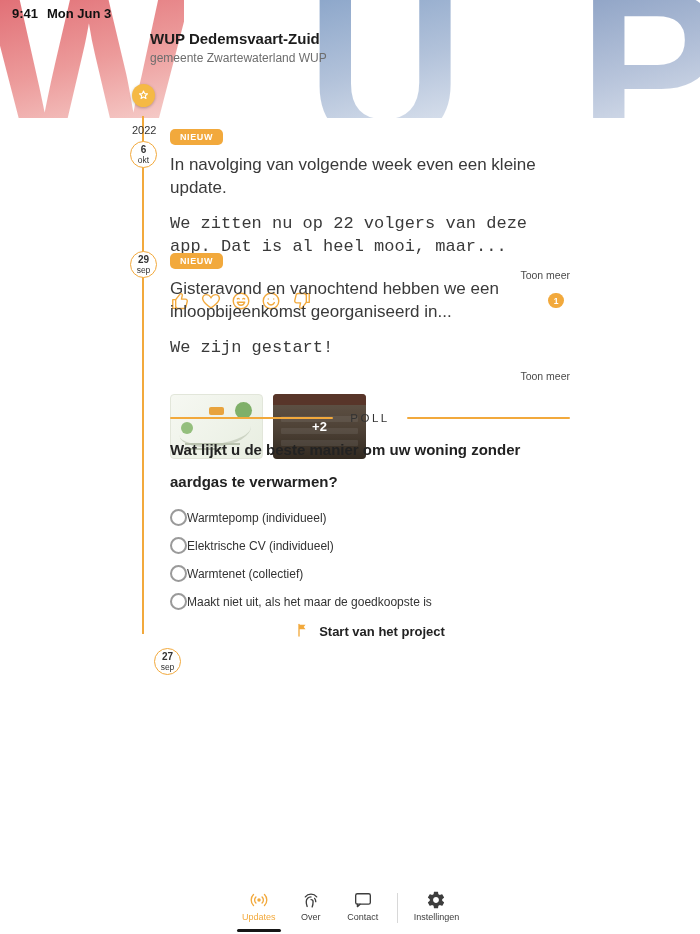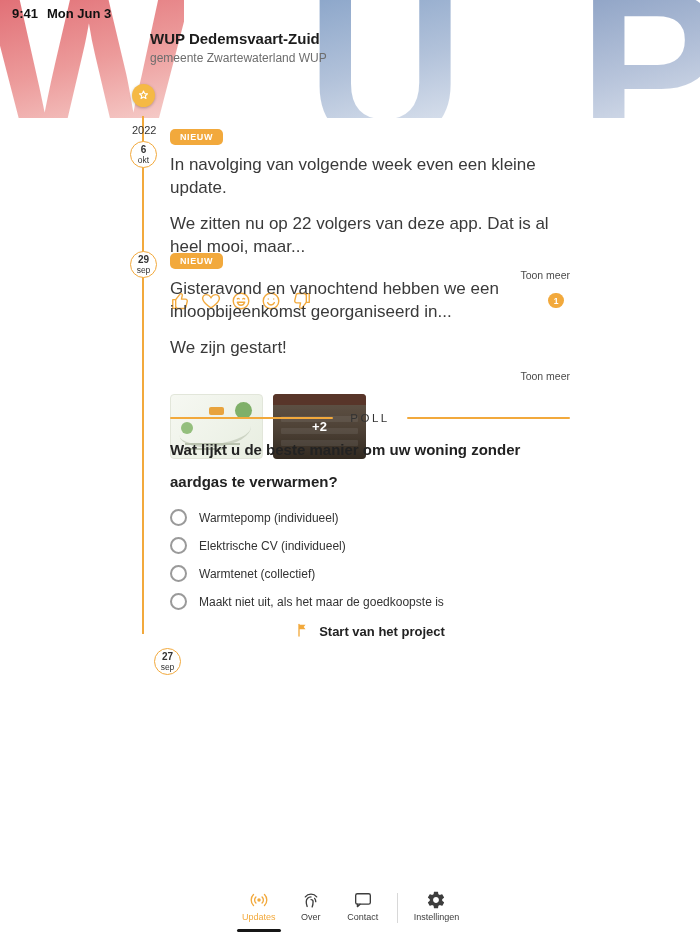--- a/index.html
+++ b/index.html
@@ -36,21 +36,21 @@
   .tl-circle .d { font-size:10px; font-weight:700; color:#333; }
   .tl-circle .m { font-size:8.5px; color:#333; margin-top:1px; }
   .c1 { top:141px; } .c2 { top:251px; } .c3 { top:648px;margin-left:24px; }
 
   
   .post { position:absolute; left:170px; width:400px; z-index:2; }
   .p1 { top:126px; } .p2 { top:250px; }
   .badge { display:inline-block; background:#f2a93c; color:#fff; font-size:9px; font-weight:700;
            letter-spacing:.6px; padding:3px 10px; border-radius:5px; }
   .ptext { font-size:17px; color:#3a3a3a; margin-top:9px; line-height:1.35; }
-  .ptext + .ptext { margin-top:13px; }
+  .ptext + .ptext { margin-top:13px;font-family:Liberation Mono, monospace; }
   .more { text-align:right; font-size:10.5px; color:#4a4a4a; margin-top:10px; cursor:pointer; }
 
   .reactions { display:flex; align-items:center; gap:8px; margin-top:9px; }
   .ricon { width:22px; height:22px; color:#f2a93c; cursor:pointer; }
   .ricon svg { width:100%; height:100%; stroke:currentColor; fill:none; stroke-width:1.5;
                stroke-linecap:round; stroke-linejoin:round; }
   .rcount { margin-left:auto; margin-right:6px; min-width:16px; height:15px; padding:0 4px; border-radius:8px;
             background:#f2a93c; color:#fff; font-size:8.5px; font-weight:700;
             display:flex; align-items:center; justify-content:center; cursor:pointer; }
 
@@ -71,21 +71,21 @@
   .t2overlay { position:absolute; inset:0; background:rgba(0,0,0,.28); display:flex; align-items:center; justify-content:center; }
   .t2overlay span { color:#fff; font-size:13px; font-weight:700; }
 
   
   .poll { position:absolute; left:170px; top:412px; width:400px; z-index:2; }
   .poll-divider { display:flex; align-items:center; }
   .poll-divider .line { flex:1; height:2px; background:#f2a93c; border-radius:1px; }
   .poll-divider .lbl { margin:0 17px; font-size:11.5px; letter-spacing:2.5px; color:#333; }
   .question { margin-top:10px; font-size:15px; font-weight:700; color:#222; line-height:2.1; }
   .options { margin-top:12px; }
-  .opt { display:flex; align-items:center; gap:12px; margin-bottom:11px; cursor:pointer; }
+  .opt { display:flex; align-items:center; gap:0; margin-bottom:11px; cursor:pointer; }
   .radio { width:17px; height:17px; border:2px solid #9a9a9a; border-radius:50%; background:#fff; flex:0 0 auto; }
   .opt span { font-size:12px; color:#333; }
 
   
   .milestone { position:absolute; left:170px; top:621px; width:400px; z-index:2;
                display:flex; align-items:flex-end; justify-content:center; gap:8px; }
   .flag { width:16px; height:18px; }
   .milestone b { font-size:13px; font-weight:700; color:#222; }
 
   

